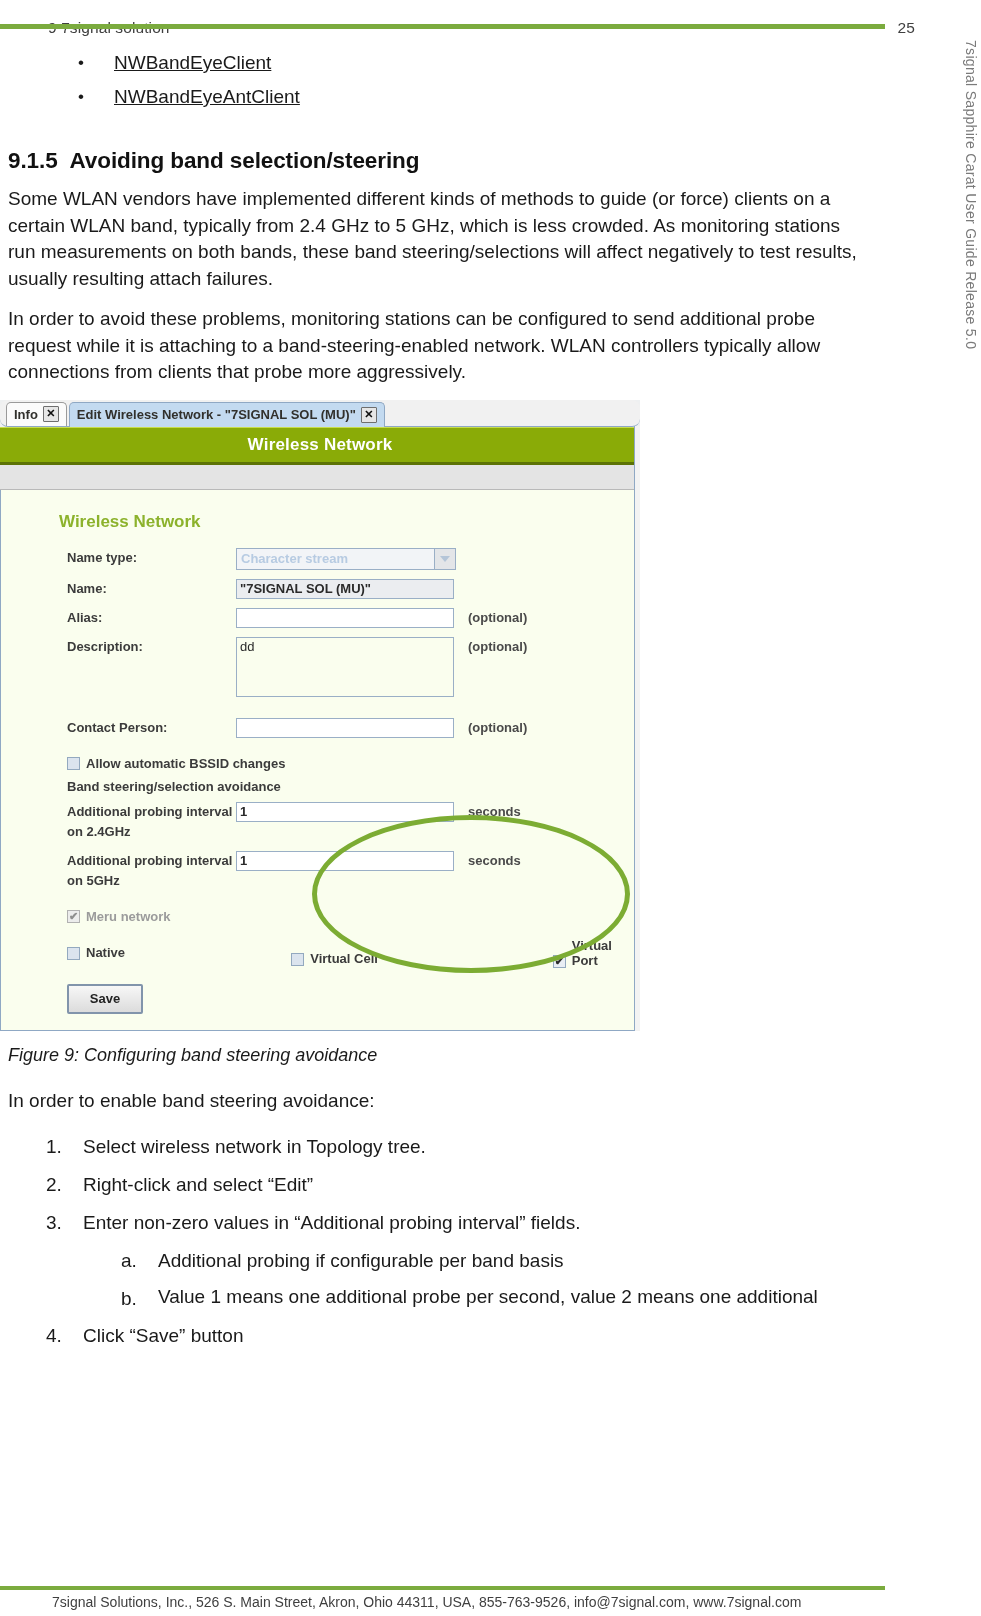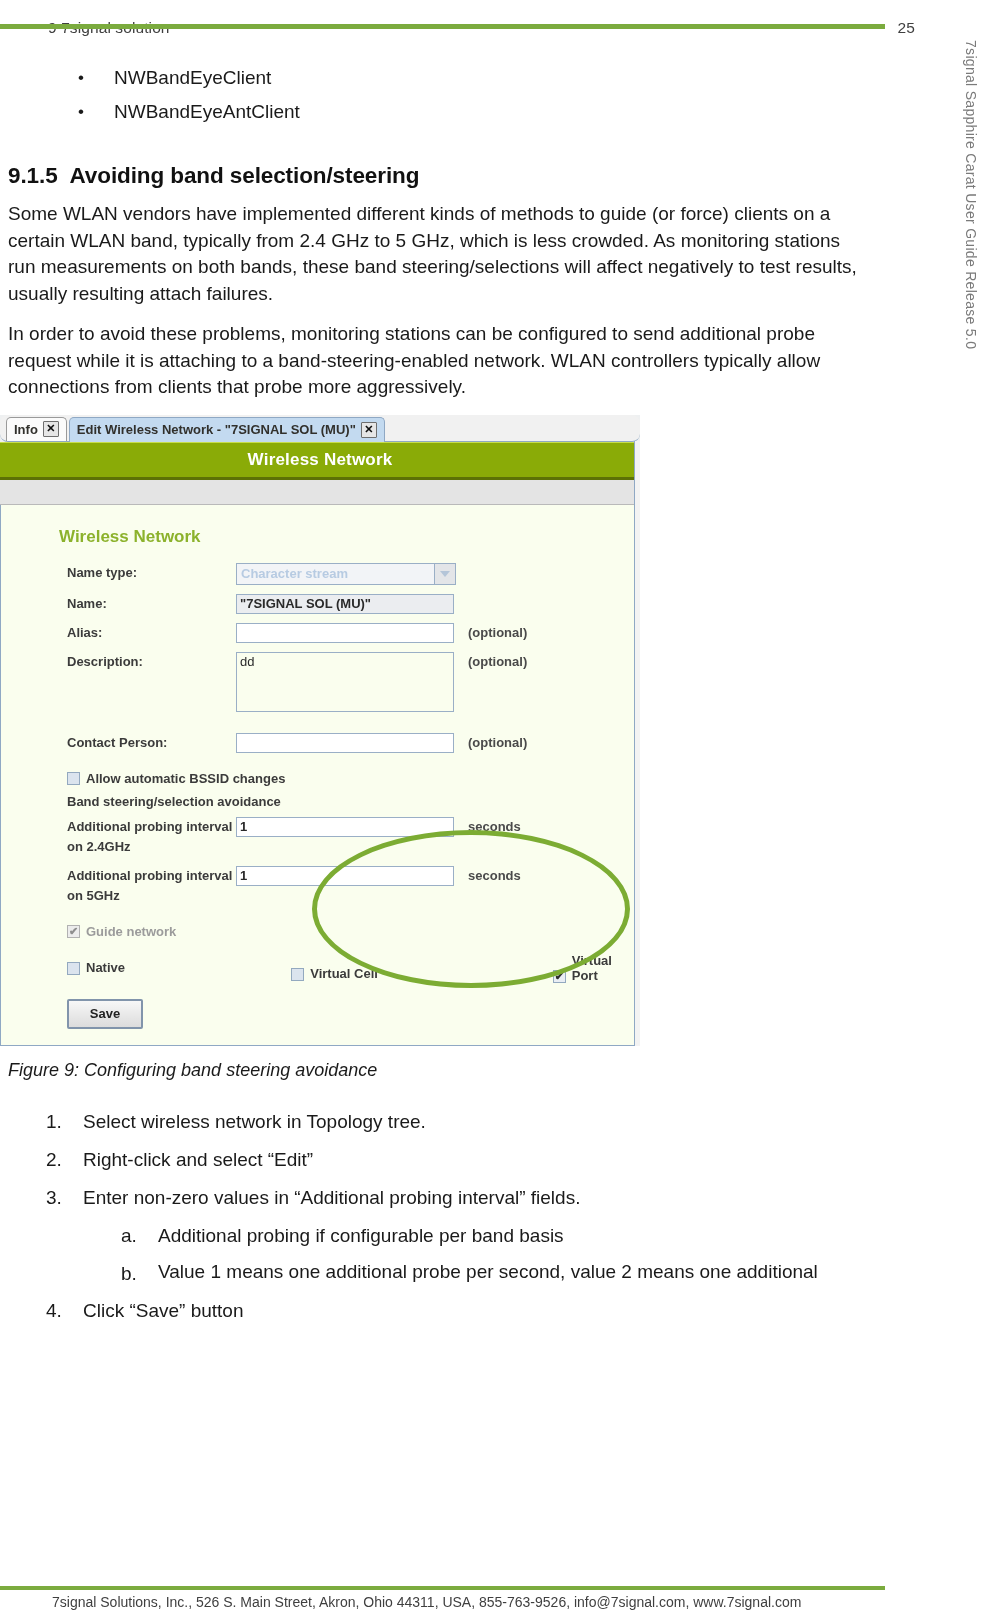--- a/index.html
+++ b/index.html
@@ -58,23 +58,24 @@
 
   
   #content {
     position: absolute;
     left: 8px;
     top: 40px;
     width: 860px;
   }
 
   ul.bullets {
-    margin: 21px 0 0 0;
+    margin: 6px 0 0 0;
     padding: 0;
     list-style: none;
+    text-decoration: underline;
   }
   ul.bullets li {
     position: relative;
     font-size: 19px;
     line-height: 34px;
     padding-left: 106px;
     color: #1a1a1a;
   }
   ul.bullets li:before {
     content: "\2022";
@@ -544,21 +545,21 @@
         <div class="frow">
           <div class="flabel">Additional probing interval on 5GHz</div>
           <div class="fctl">
             <div class="fakeinput">1</div>
           </div>
           <div class="fsuffix">seconds</div>
         </div>
 
         <div class="cbrow dim" style="margin-top:18px;">
           <span class="cbox checked">✔</span>
-          <span>Guide network</span>
+          <span>Meru network</span>
         </div>
 
         <div class="triple">
           <div class="cell c1">
             <span class="cbox"></span>
             <span>Native</span>
           </div>
           <div class="cell c2">
             <span class="cbox"></span>
             <span>Virtual Cell</span>
@@ -572,20 +573,21 @@
         <div class="savebtn">Save</div>
       </div>
 
       <div id="shot-edge"></div>
       <div id="highlight-ellipse"></div>
     </div>
   </div>
 
   <p class="caption">Figure 9: Configuring band steering avoidance</p>
 
+  <p class="body-text">In order to enable band steering avoidance:</p>
 
   <ol class="steps">
     <li>
       <span class="marker">1.</span>
       <span>Select wireless network in Topology tree.</span>
     </li>
     <li>
       <span class="marker">2.</span>
       <span>Right-click and select “Edit”</span>
     </li>

